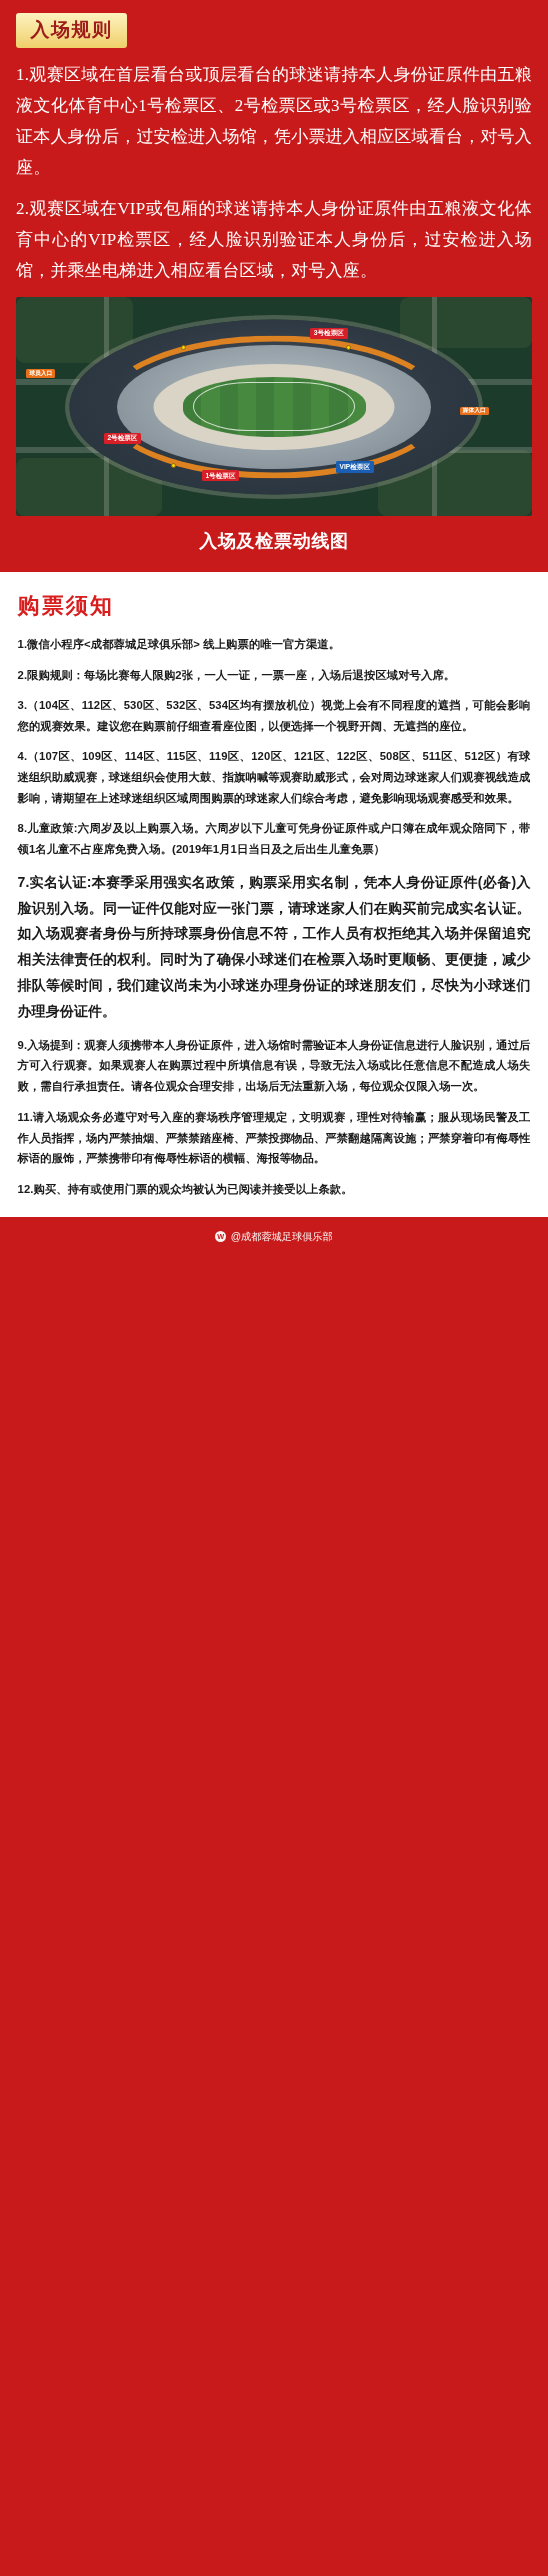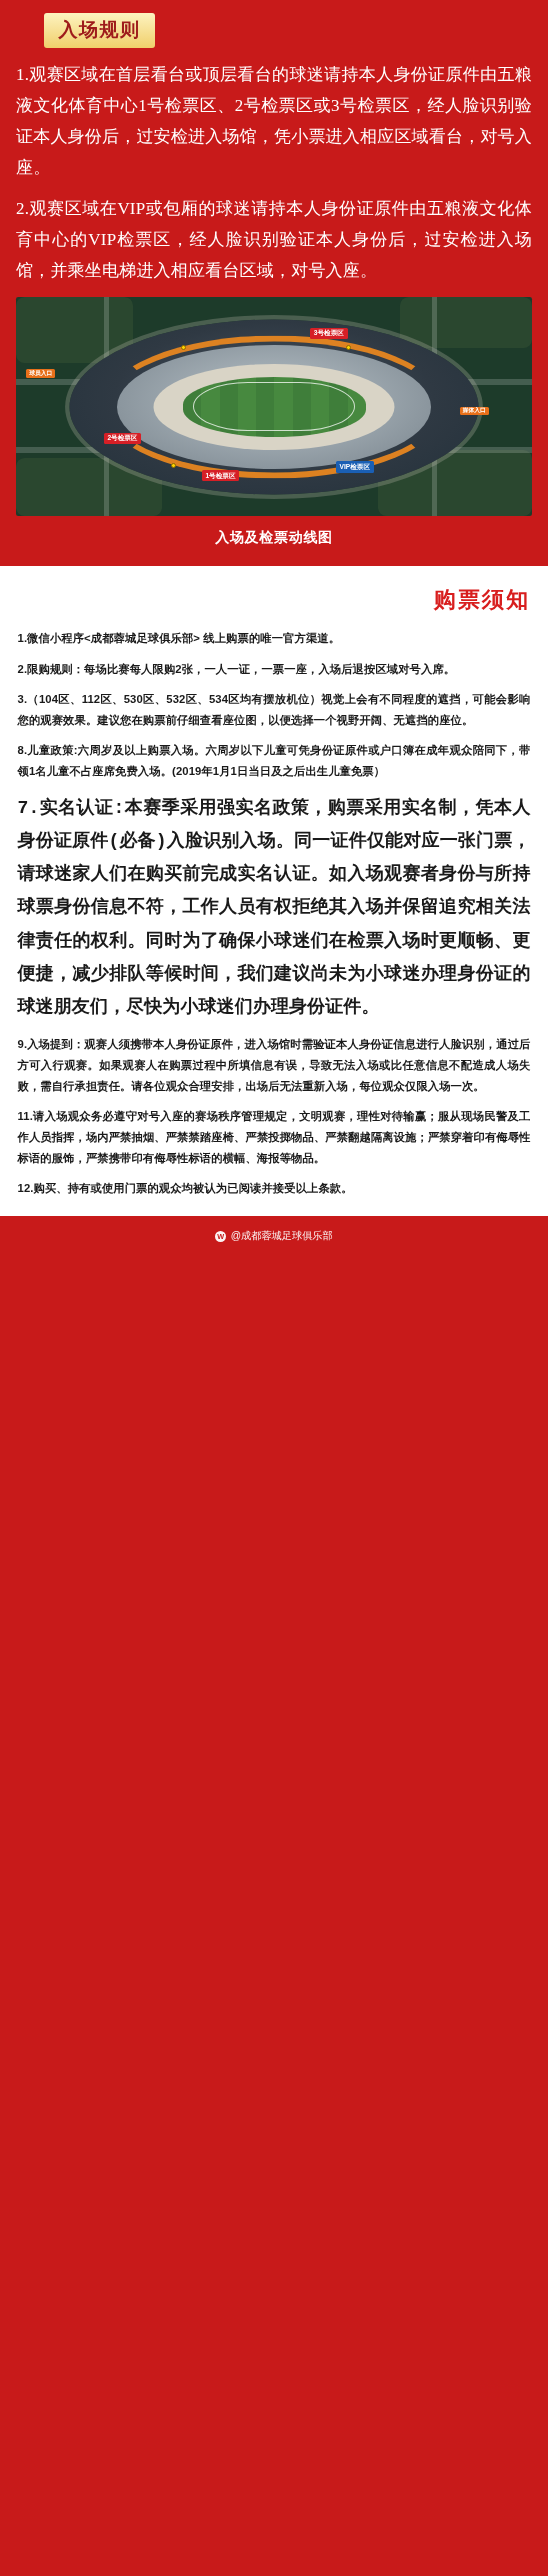--- a/index.html
+++ b/index.html
@@ -24,21 +24,20 @@
     display: inline-block;
     background: #f5e08a;
     background: linear-gradient(#fdf3c0, #f0cf6b);
     color: #9e1b1b;
     font-size: 19px;
     font-weight: bold;
     letter-spacing: 1.5px;
     padding: 4.4px 14.6px 5.1px 14.6px;
     border-radius: 2.9px;
     margin-bottom: 11.7px;
-    margin-left: 28px;
   }
   .para {
     color: #ffffff;
     font-size: 17px;
     line-height: 1.82;
     text-align: justify;
     margin: 0 0 10.2px 0;
     letter-spacing: 0.2px;
     font-family: Liberation Serif, serif;
   }
@@ -51,52 +50,51 @@
     height: 219px;
     background: #1d3b2a;
   }
   .map-canvas {
     position: absolute;
     inset: 0;
   }
   .map-caption {
     text-align: center;
     color: #ffffff;
-    font-size: 14px;
+    font-size: 18px;
     font-weight: bold;
     padding: 8.8px 0 11.7px 0;
     letter-spacing: 0.7px;
   }
   
   .section-two {
     background: #ffffff;
     padding: 16px 17.5px 7.3px 17.5px;
   }
   .notice-title {
     color: #d81e1e;
     font-size: 22px;
     font-weight: bold;
     letter-spacing: 2.2px;
-    text-align: right;
+    text-align: left;
     margin: 2.9px 0 13px 0;
   }
   .item {
     color: #1a1a1a;
     font-size: 11.3px;
     line-height: 1.85;
     text-align: justify;
     margin: 0 0 9.5px 0;
     letter-spacing: 0.1px;
     font-weight: bold;
   }
   .big {
-    font-size: 18px;
+    font-size: 14px;
     font-weight: bold;
     line-height: 1.85;
-    font-family: Liberation Mono, monospace;
   }
   
   .footer {
     background: #c81a1a;
     padding: 11.7px 0 13px 0;
     text-align: center;
   }
   .footer-inner {
     display: inline-flex;
     align-items: center;
@@ -249,20 +247,21 @@
 
     <div class="map-caption">入场及检票动线图</div>
   </div>
 
   <div class="section-two">
     <div class="notice-title">购票须知</div>
 
     <p class="item">1.微信小程序&lt;成都蓉城足球俱乐部&gt;  线上购票的唯一官方渠道。</p>
     <p class="item">2.限购规则：每场比赛每人限购2张，一人一证，一票一座，入场后退按区域对号入席。</p>
     <p class="item">3.（104区、112区、530区、532区、534区均有摆放机位）视觉上会有不同程度的遮挡，可能会影响您的观赛效果。建议您在购票前仔细查看座位图，以便选择一个视野开阔、无遮挡的座位。</p>
+    <p class="item">4.（107区、109区、114区、115区、119区、120区、121区、122区、508区、511区、512区）有球迷组织助威观赛，球迷组织会使用大鼓、指旗呐喊等观赛助威形式，会对周边球迷家人们观赛视线造成影响，请期望在上述球迷组织区域周围购票的球迷家人们综合考虑，避免影响现场观赛感受和效果。</p>
     <p class="item">8.儿童政策:六周岁及以上购票入场。六周岁以下儿童可凭身份证原件或户口簿在成年观众陪同下，带领1名儿童不占座席免费入场。(2019年1月1日当日及之后出生儿童免票）</p>
     <p class="item big">7.实名认证:本赛季采用强实名政策，购票采用实名制，凭本人身份证原件(必备)入脸识别入场。同一证件仅能对应一张门票，请球迷家人们在购买前完成实名认证。如入场观赛者身份与所持球票身份信息不符，工作人员有权拒绝其入场并保留追究相关法律责任的权利。同时为了确保小球迷们在检票入场时更顺畅、更便捷，减少排队等候时间，我们建议尚未为小球迷办理身份证的球迷朋友们，尽快为小球迷们办理身份证件。</p>
     <p class="item">9.入场提到：观赛人须携带本人身份证原件，进入场馆时需验证本人身份证信息进行人脸识别，通过后方可入行观赛。如果观赛人在购票过程中所填信息有误，导致无法入场或比任意信息不配造成人场失败，需自行承担责任。请各位观众合理安排，出场后无法重新入场，每位观众仅限入场一次。</p>
     <p class="item">11.请入场观众务必遵守对号入座的赛场秩序管理规定，文明观赛，理性对待输赢；服从现场民警及工作人员指挥，场内严禁抽烟、严禁禁踏座椅、严禁投掷物品、严禁翻越隔离设施；严禁穿着印有侮辱性标语的服饰，严禁携带印有侮辱性标语的横幅、海报等物品。</p>
     <p class="item">12.购买、持有或使用门票的观众均被认为已阅读并接受以上条款。</p>
   </div>
 
   <div class="footer">
     <div class="footer-inner">
       <span class="weibo-icon">W</span>

